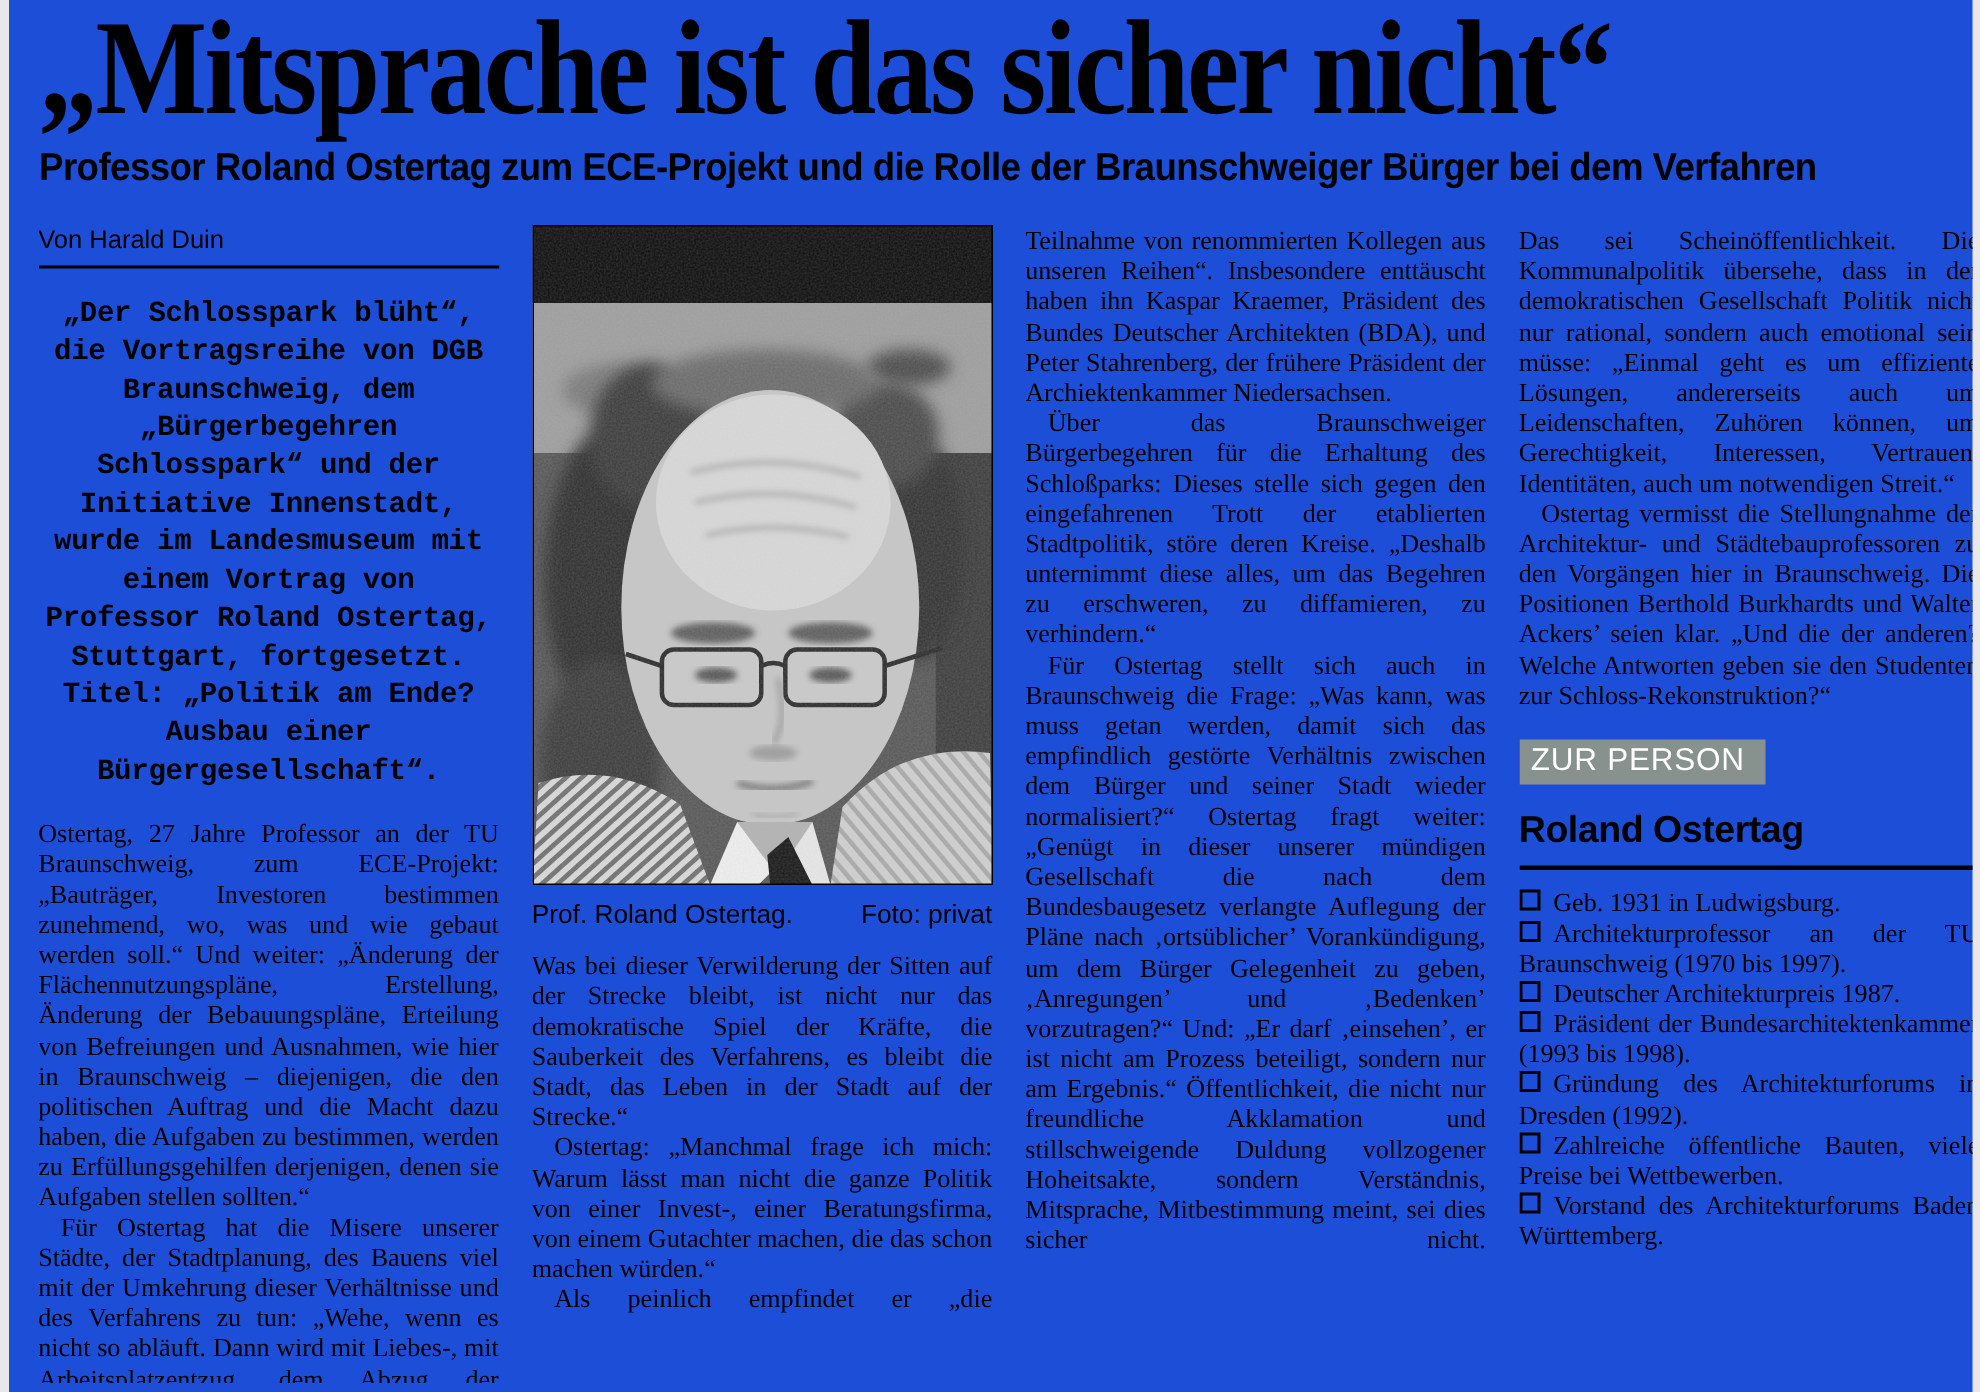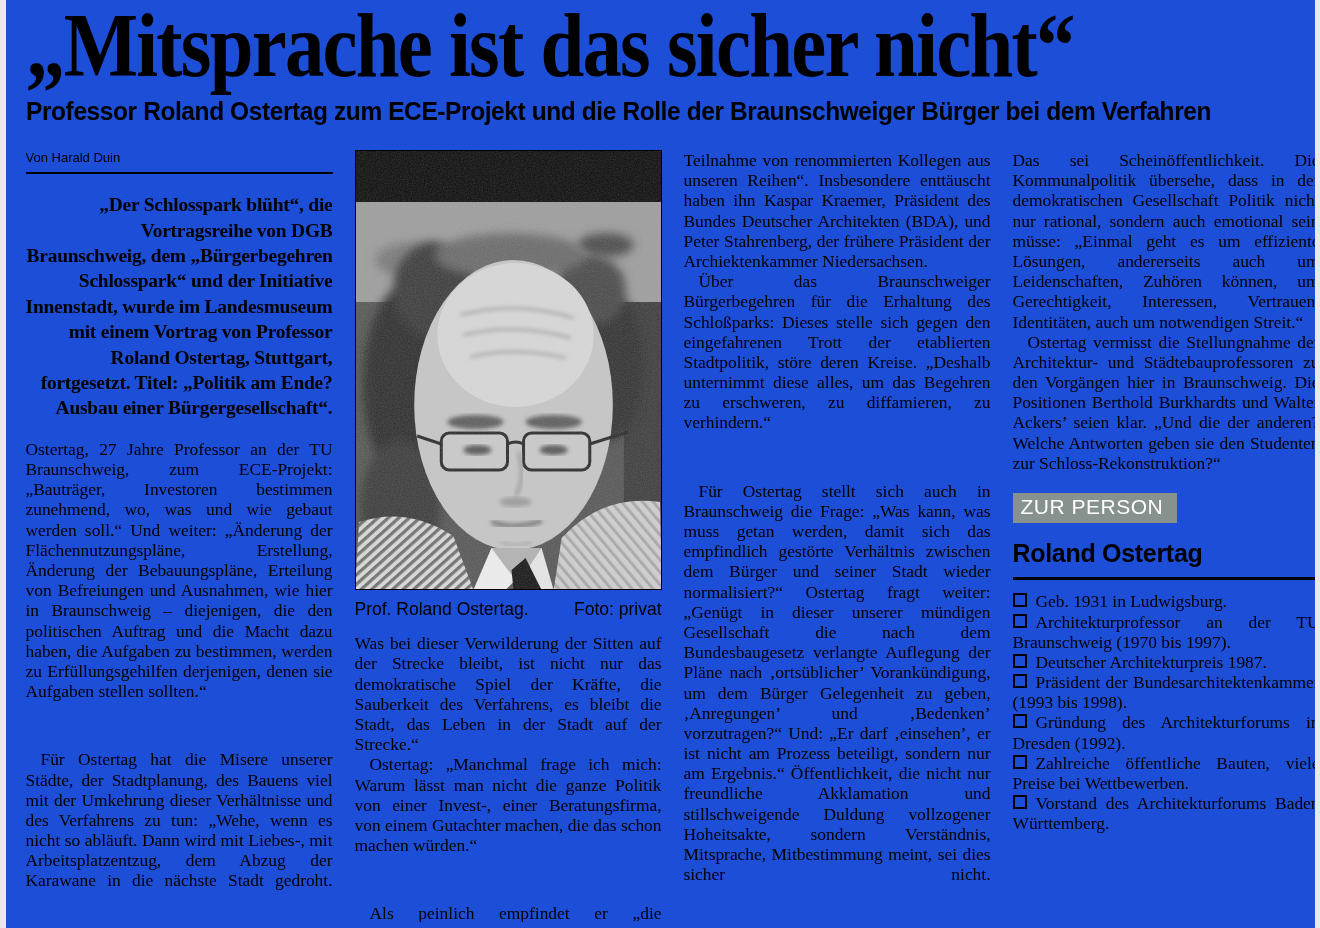--- a/index.html
+++ b/index.html
@@ -22,28 +22,28 @@
   }
   
   #columns{
     position:absolute;left:20px;top:150px;width:1294px;height:772px;
     display:grid;grid-template-columns:repeat(4,1fr);column-gap:22px;
     font-size:17.4px;line-height:1.16;text-align:justify;overflow:hidden;
   }
   .col{overflow:hidden;}
   p{margin:0;}
   .ind{text-indent:15px;}
-  .force-just{text-align-last:justify;margin-top:48px;}
+  .force-just{text-align-last:justify;}
   .byline{
-    font-family:"Liberation Sans",sans-serif;font-size:13px;text-align:left;
+    font-family:"Liberation Sans",sans-serif;font-size:17px;text-align:left;
     padding-bottom:7px;border-bottom:2px solid #000;margin-bottom:18px;
   }
   .lead{
-    font-family:Liberation Serif, serif;font-weight:700;
-    font-size:19.4px;line-height:1.31;text-align:right;letter-spacing:-0.2px;
+    font-family:Liberation Mono, monospace;font-weight:700;
+    font-size:19.4px;line-height:1.31;text-align:center;letter-spacing:-0.2px;
     margin-bottom:18px;
   }
   
   .photo-fig{margin:0 0 14px 0;}
   .photo-frame{width:100%;height:440px;display:block;background:#777;}
   .caption{
     display:flex;justify-content:space-between;align-items:baseline;
     font-family:"Liberation Sans",sans-serif;font-size:17.5px;text-align:left;
     margin-top:9px;
   }

